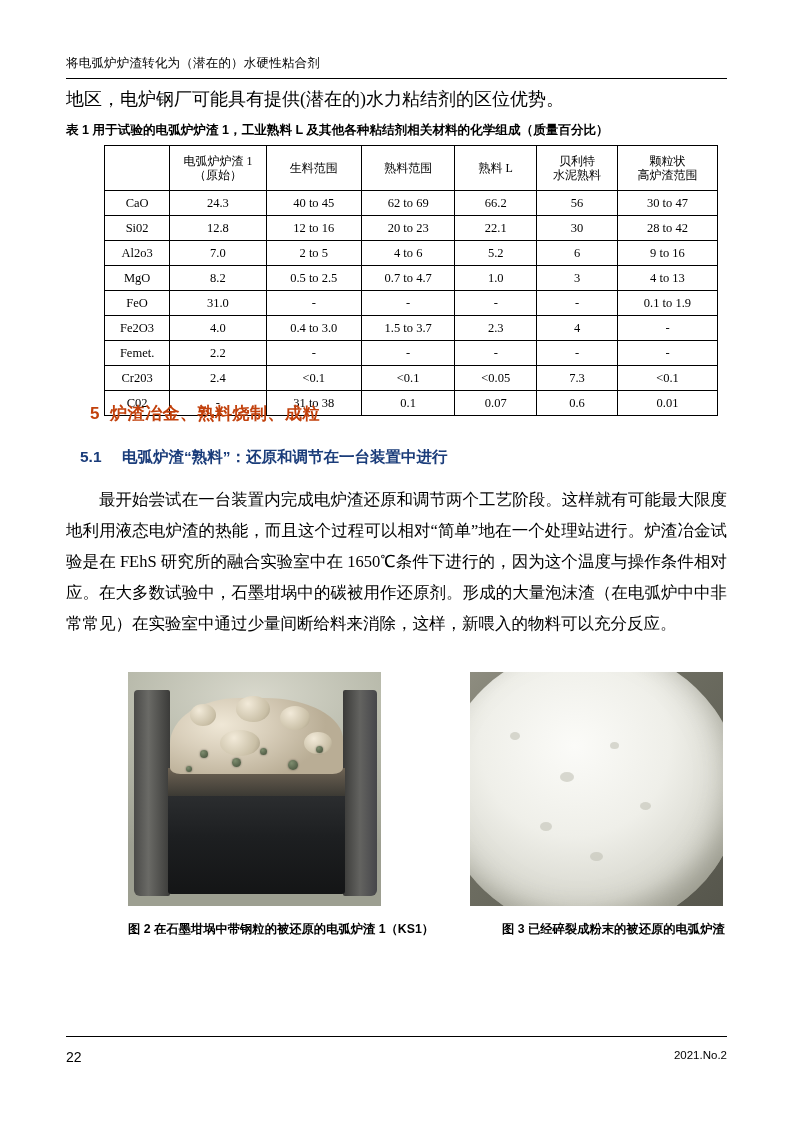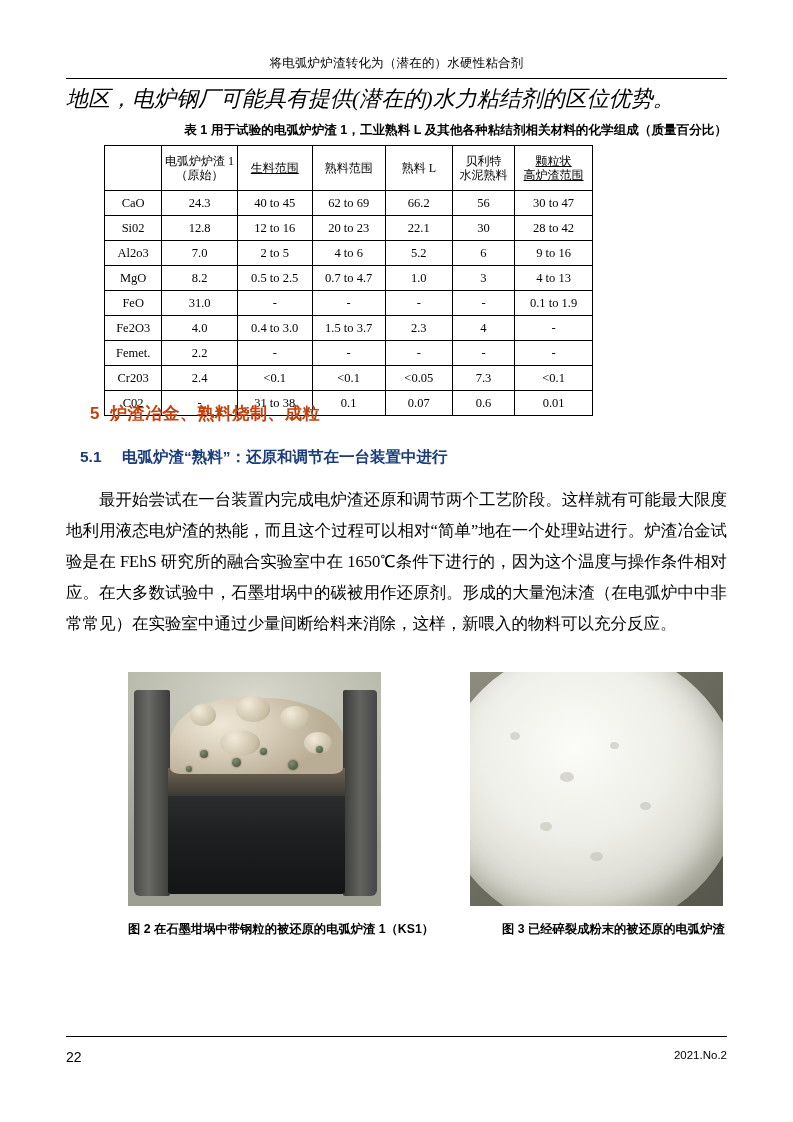--- a/index.html
+++ b/index.html
@@ -25,61 +25,59 @@
     width: 661px;
     height: 1122px;
   }
 
   
   .running-header {
     position: absolute;
     top: 55px;
     left: 0;
     width: 661px;
-    text-align: center;
     font-size: 12.5px;
     letter-spacing: 0.2px;
   }
   .header-rule {
     position: absolute;
     top: 78px;
     left: 0;
     width: 661px;
     border-top: 1px solid #000;
   }
 
   
   .intro-line {
     position: absolute;
     top: 86px;
     left: 0;
     width: 661px;
-    font-size: 22px;
+    font-size: 18px;
     line-height: 26px;
-    font-style: italic;
   }
 
   
   .table-caption {
     position: absolute;
     top: 122px;
     left: 0;
     width: 661px;
-    text-align: right;
+    text-align: left;
     font-size: 12.6px;
     font-family: "Liberation Sans", sans-serif;
     font-weight: bold;
   }
 
   
   table.chem {
     position: absolute;
     top: 145px;
     left: 38px;
-    width: 489px;
+    width: 614px;
     border-collapse: collapse;
     font-size: 12.5px;
     font-family: "Liberation Serif", serif;
   }
   table.chem td, table.chem th {
     border: 1px solid #000;
     text-align: center;
     vertical-align: middle;
     padding: 2px 2px;
     font-weight: normal;
@@ -87,25 +85,25 @@
   }
   table.chem thead td {
     height: 40px;
     font-size: 12px;
   }
   table.chem tbody td {
     height: 20px;
   }
   .col0 { width: 62px; }
   .col1 { width: 96px; }
-  .col2 { width: 95px; text-decoration: underline; }
+  .col2 { width: 95px; }
   .col3 { width: 93px; }
   .col4 { width: 80px; }
   .col5 { width: 80px; }
-  .col6 { width: 100px; text-decoration: underline; }
+  .col6 { width: 100px; }
 
   
   h2.sec {
     position: absolute;
     top: 402px;
     left: 14px;
     margin: 0;
     font-size: 17px;
     font-family: "Liberation Sans", sans-serif;
     font-weight: bold;

